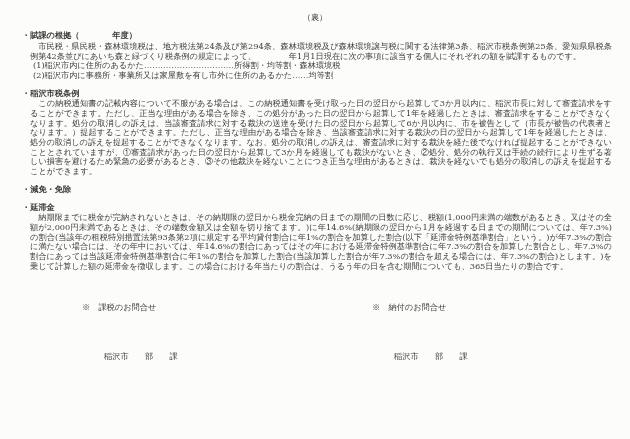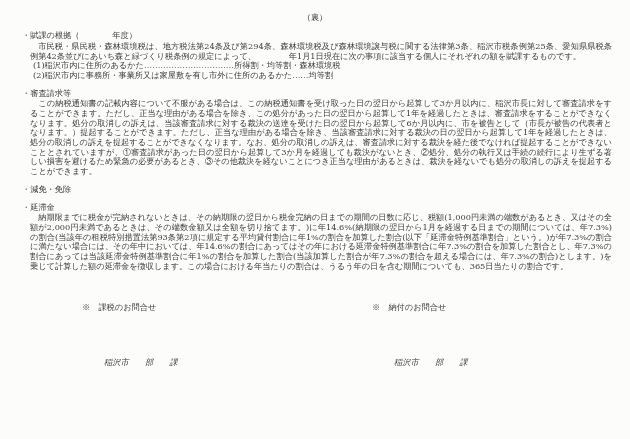--- a/index.html
+++ b/index.html
@@ -20,37 +20,37 @@
   .header {
     text-align: center;
     line-height: 1.15;
     margin-bottom: 9px;
   }
   .content {
     margin-left: 22px;
     margin-right: 18px;
   }
   section { margin-bottom: 8px; }
-  .sec-heading { margin-bottom: 1px; }
+  .sec-heading { margin-bottom: 1px; font-weight: bold; }
   .sec-body {
     padding-left: 8px;
     text-indent: 1em;
     text-align: justify;
   }
   .sec-items { padding-left: 11px; }
   .contacts {
     display: flex;
     margin-top: 12px;
     margin-left: 60px;
   }
   .contact { white-space: pre; }
   .contact-left { width: 290px; }
   .contact-title { margin-bottom: 0; }
   .contact-lines { padding-left: 22px; }
-  .contact-lines > div { margin-top: 7px; font-style: italic; }
+  .contact-lines > div { margin-top: 1px; }
 </style>
 </head>
 <body>
 
 <div class="page">
 
   <div class="header">
     <div>（裏）</div>
   </div>
 
@@ -59,21 +59,21 @@
     <section>
       <div class="sec-heading">・賦課の根拠（　　　　年度）</div>
       <p class="sec-body">市民税・県民税・森林環境税は、地方税法第24条及び第294条、森林環境税及び森林環境譲与税に関する法律第3条、稲沢市税条例第25条、愛知県県税条例第42条並びにあいち森と緑づくり税条例の規定によって、　　　　年1月1日現在に次の事項に該当する個人にそれぞれの額を賦課するものです。</p>
       <div class="sec-items">
         <div>(1)稲沢市内に住所のあるかた……………………………所得割・均等割・森林環境税</div>
         <div>(2)稲沢市内に事務所・事業所又は家屋敷を有し市外に住所のあるかた……均等割</div>
       </div>
     </section>
 
     <section>
-      <div class="sec-heading">・審査請求等</div>
+      <div class="sec-heading">・稲沢市税条例</div>
       <p class="sec-body">この納税通知書の記載内容について不服がある場合は、この納税通知書を受け取った日の翌日から起算して3か月以内に、稲沢市長に対して審査請求をすることができます。ただし、正当な理由がある場合を除き、この処分があった日の翌日から起算して1年を経過したときは、審査請求をすることができなくなります。処分の取消しの訴えは、当該審査請求に対する裁決の送達を受けた日の翌日から起算して6か月以内に、市を被告として（市長が被告の代表者となります。）提起することができます。ただし、正当な理由がある場合を除き、当該審査請求に対する裁決の日の翌日から起算して1年を経過したときは、処分の取消しの訴えを提起することができなくなります。なお、処分の取消しの訴えは、審査請求に対する裁決を経た後でなければ提起することができないこととされていますが、①審査請求があった日の翌日から起算して3か月を経過しても裁決がないとき、②処分、処分の執行又は手続の続行により生ずる著しい損害を避けるため緊急の必要があるとき、③その他裁決を経ないことにつき正当な理由があるときは、裁決を経ないでも処分の取消しの訴えを提起することができます。</p>
     </section>
 
     <section>
       <div class="sec-heading">・減免・免除</div>
     </section>
 
     <section>
       <div class="sec-heading">・延滞金</div>
       <p class="sec-body">納期限までに税金が完納されないときは、その納期限の翌日から税金完納の日までの期間の日数に応じ、税額(1,000円未満の端数があるとき、又はその全額が2,000円未満であるときは、その端数金額又は全額を切り捨てます。)に年14.6%(納期限の翌日から1月を経過する日までの期間については、年7.3%)の割合(当該年の租税特別措置法第93条第2項に規定する平均貸付割合に年1%の割合を加算した割合(以下「延滞金特例基準割合」という。)が年7.3%の割合に満たない場合には、その年中においては、年14.6%の割合にあってはその年における延滞金特例基準割合に年7.3%の割合を加算した割合とし、年7.3%の割合にあっては当該延滞金特例基準割合に年1%の割合を加算した割合(当該加算した割合が年7.3%の割合を超える場合には、年7.3%の割合)とします。)を乗じて計算した額の延滞金を徴収します。この場合における年当たりの割合は、うるう年の日を含む期間についても、365日当たりの割合です。</p>

